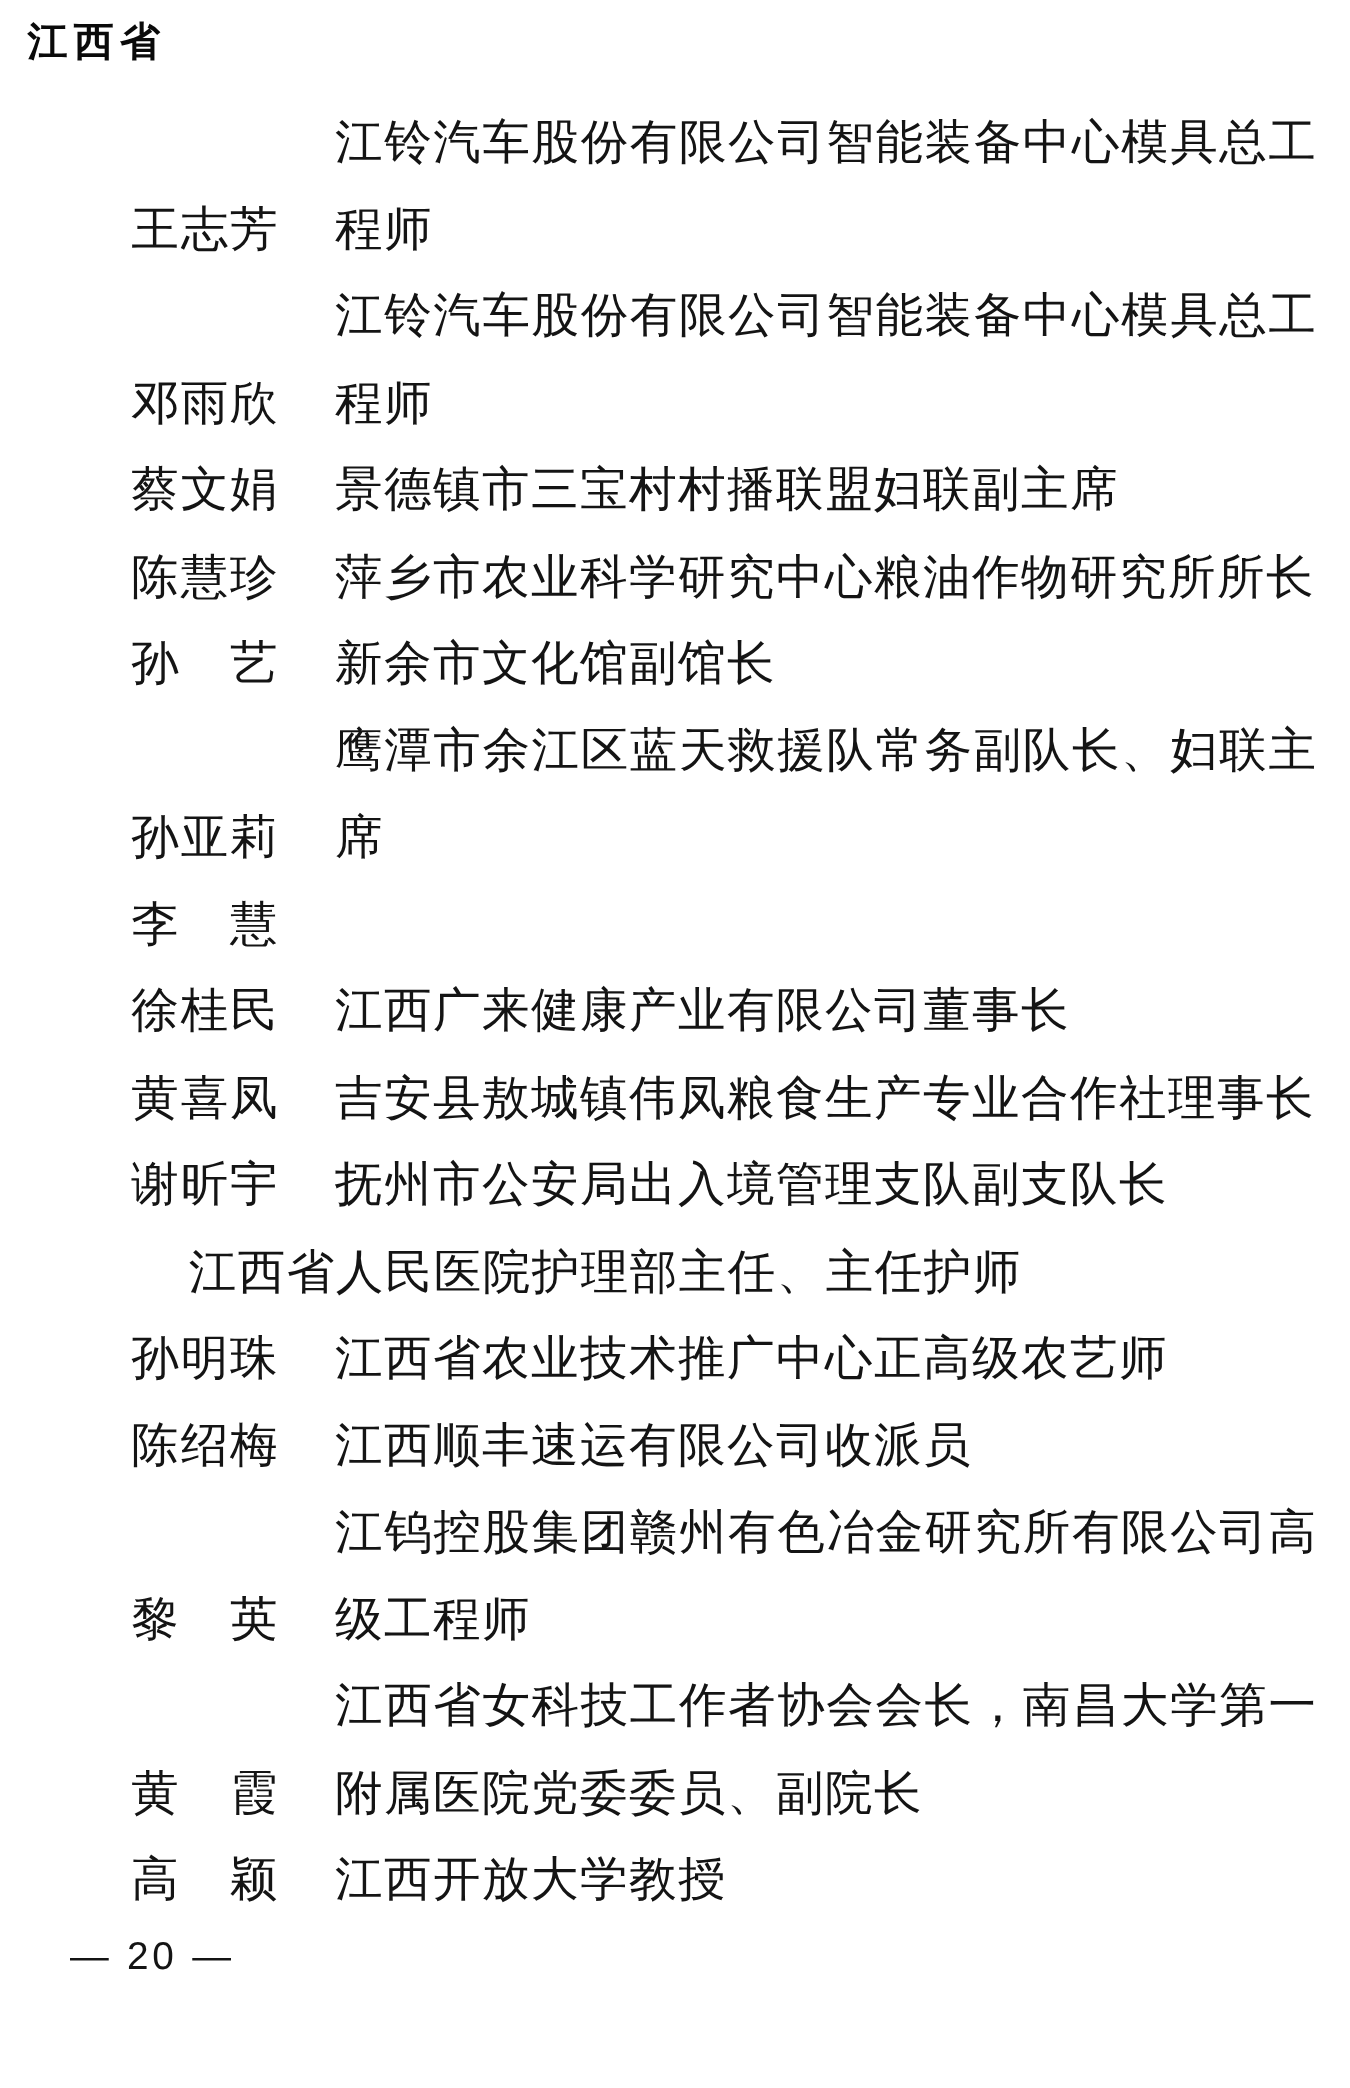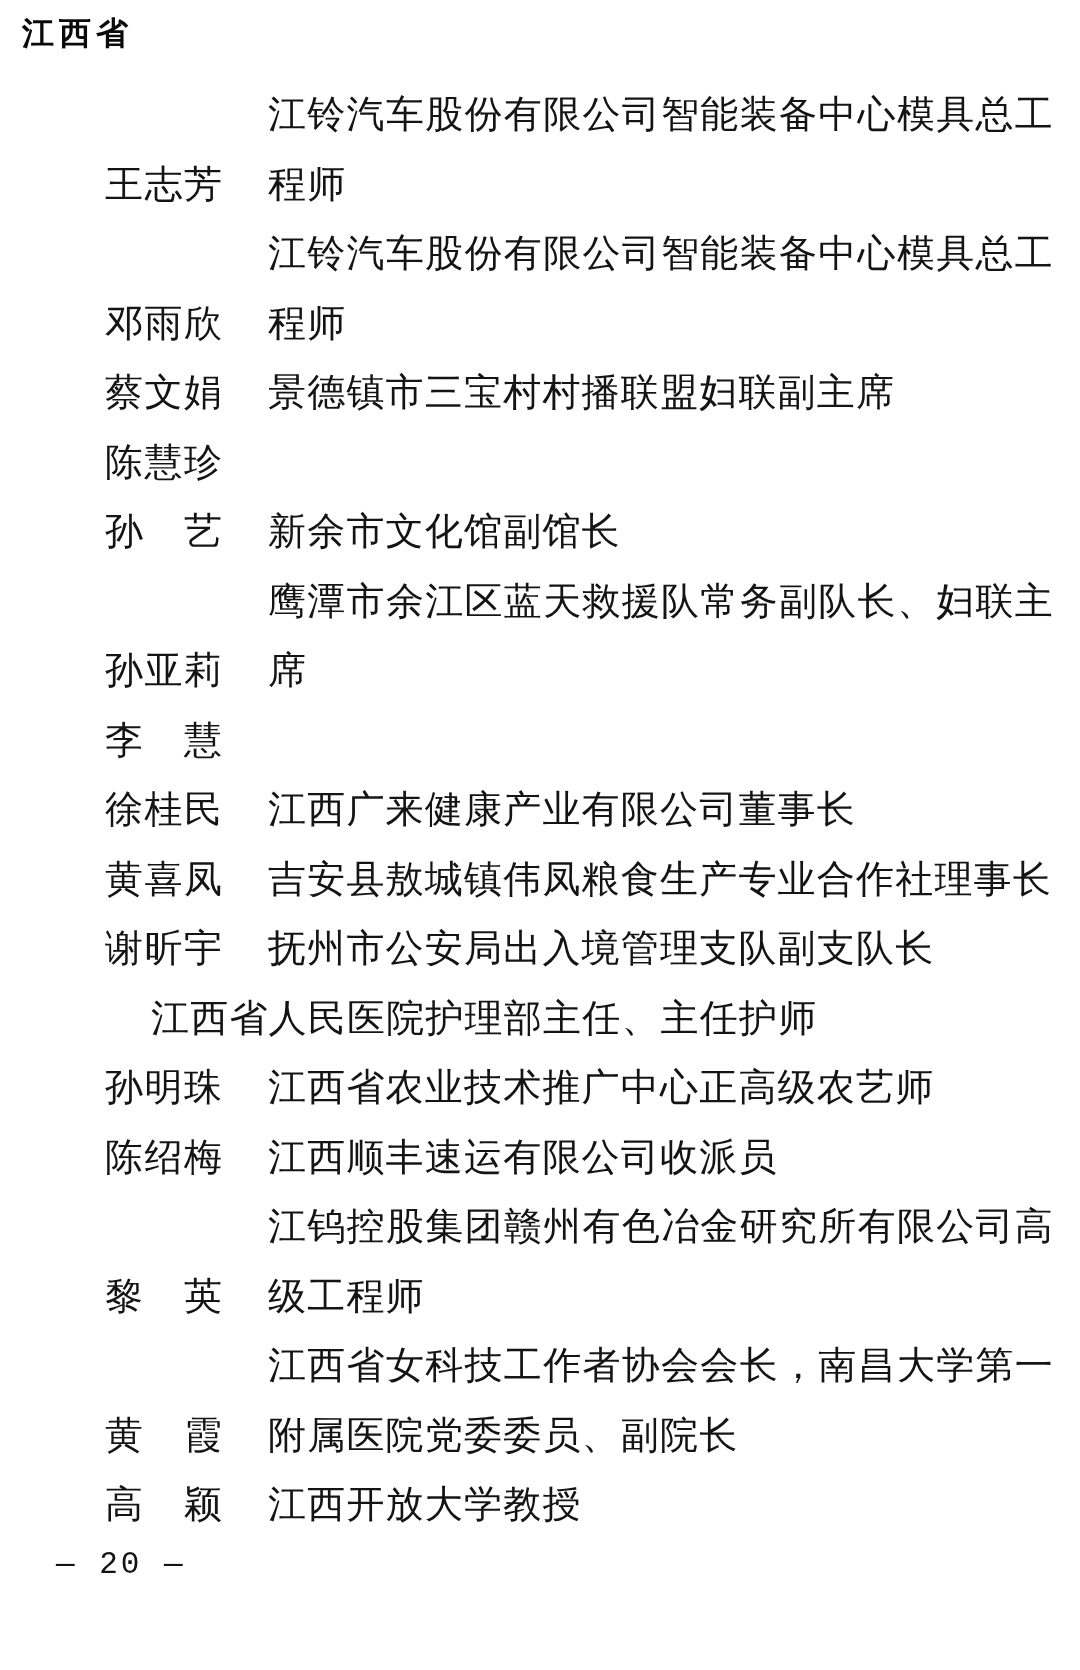--- a/index.html
+++ b/index.html
@@ -56,21 +56,21 @@
     margin-left: 46px;
     text-align: justify;
     letter-spacing: 1.2px;
     word-break: normal;
   }
   
   .page-number {
     position: absolute;
     left: 56px;
     top: 1545px;
-    font-family: Liberation Mono, monospace;
+    font-family: Liberation Sans, sans-serif;
     font-size: 31px;
     line-height: 40px;
     letter-spacing: 3px;
     color: #141414;
     white-space: nowrap;
   }
 </style>
 </head>
 <body>
 
@@ -87,20 +87,21 @@
     <div class="entry-title">江铃汽车股份有限公司智能装备中心模具总工程师</div>
   </div>
 
   <div class="entry">
     <div class="entry-name">蔡文娟</div>
     <div class="entry-title">景德镇市三宝村村播联盟妇联副主席</div>
   </div>
 
   <div class="entry">
     <div class="entry-name">陈慧珍</div>
+    <div class="entry-title">萍乡市农业科学研究中心粮油作物研究所所长</div>
   </div>
 
   <div class="entry">
     <div class="entry-name">孙艺</div>
     <div class="entry-title">新余市文化馆副馆长</div>
   </div>
 
   <div class="entry">
     <div class="entry-name">孙亚莉</div>
     <div class="entry-title">鹰潭市余江区蓝天救援队常务副队长、妇联主席</div>

